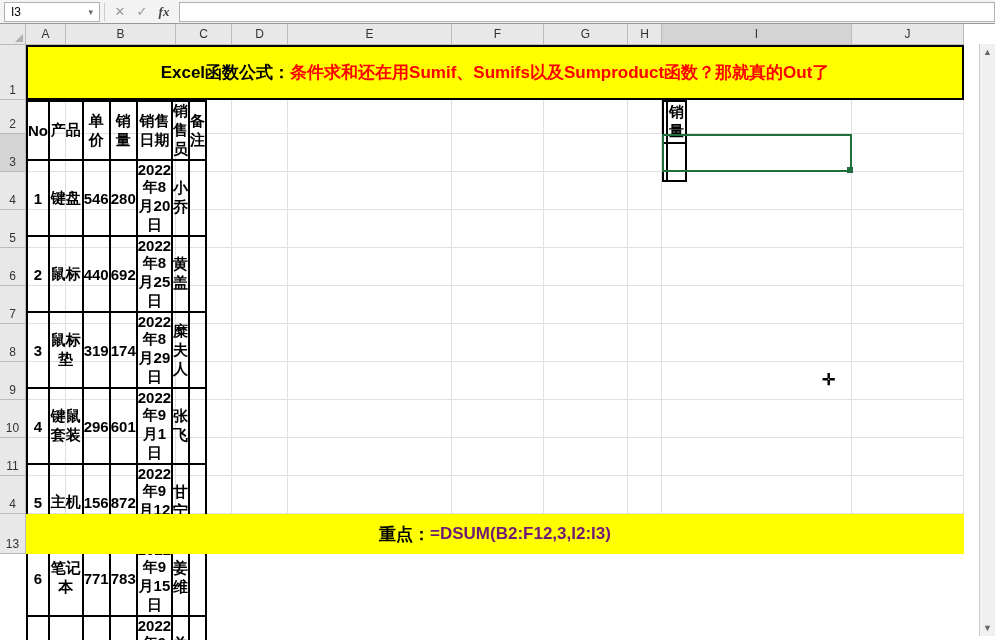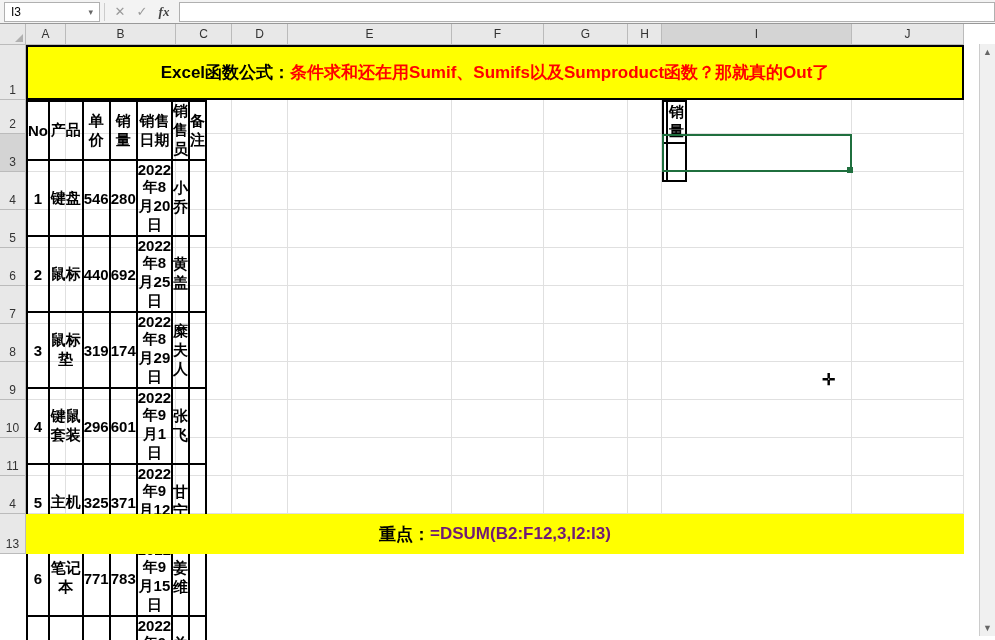--- a/index.html
+++ b/index.html
@@ -209,22 +209,22 @@
             <td class="c-b">键鼠套装</td>
             <td class="c-c">296</td>
             <td class="c-d">601</td>
             <td class="c-e">2022年9月1日</td>
             <td class="c-f">张飞</td>
             <td class="c-g"></td>
           </tr>
           <tr>
             <td class="c-a">5</td>
             <td class="c-b">主机</td>
-            <td class="c-c">325</td>
-            <td class="c-d">371</td>
+            <td class="c-c">156</td>
+            <td class="c-d">872</td>
             <td class="c-e">2022年9月12日</td>
             <td class="c-f">甘宁</td>
             <td class="c-g"></td>
           </tr>
           <tr>
             <td class="c-a">6</td>
             <td class="c-b">笔记本</td>
             <td class="c-c">771</td>
             <td class="c-d">783</td>
             <td class="c-e">2022年9月15日</td>

